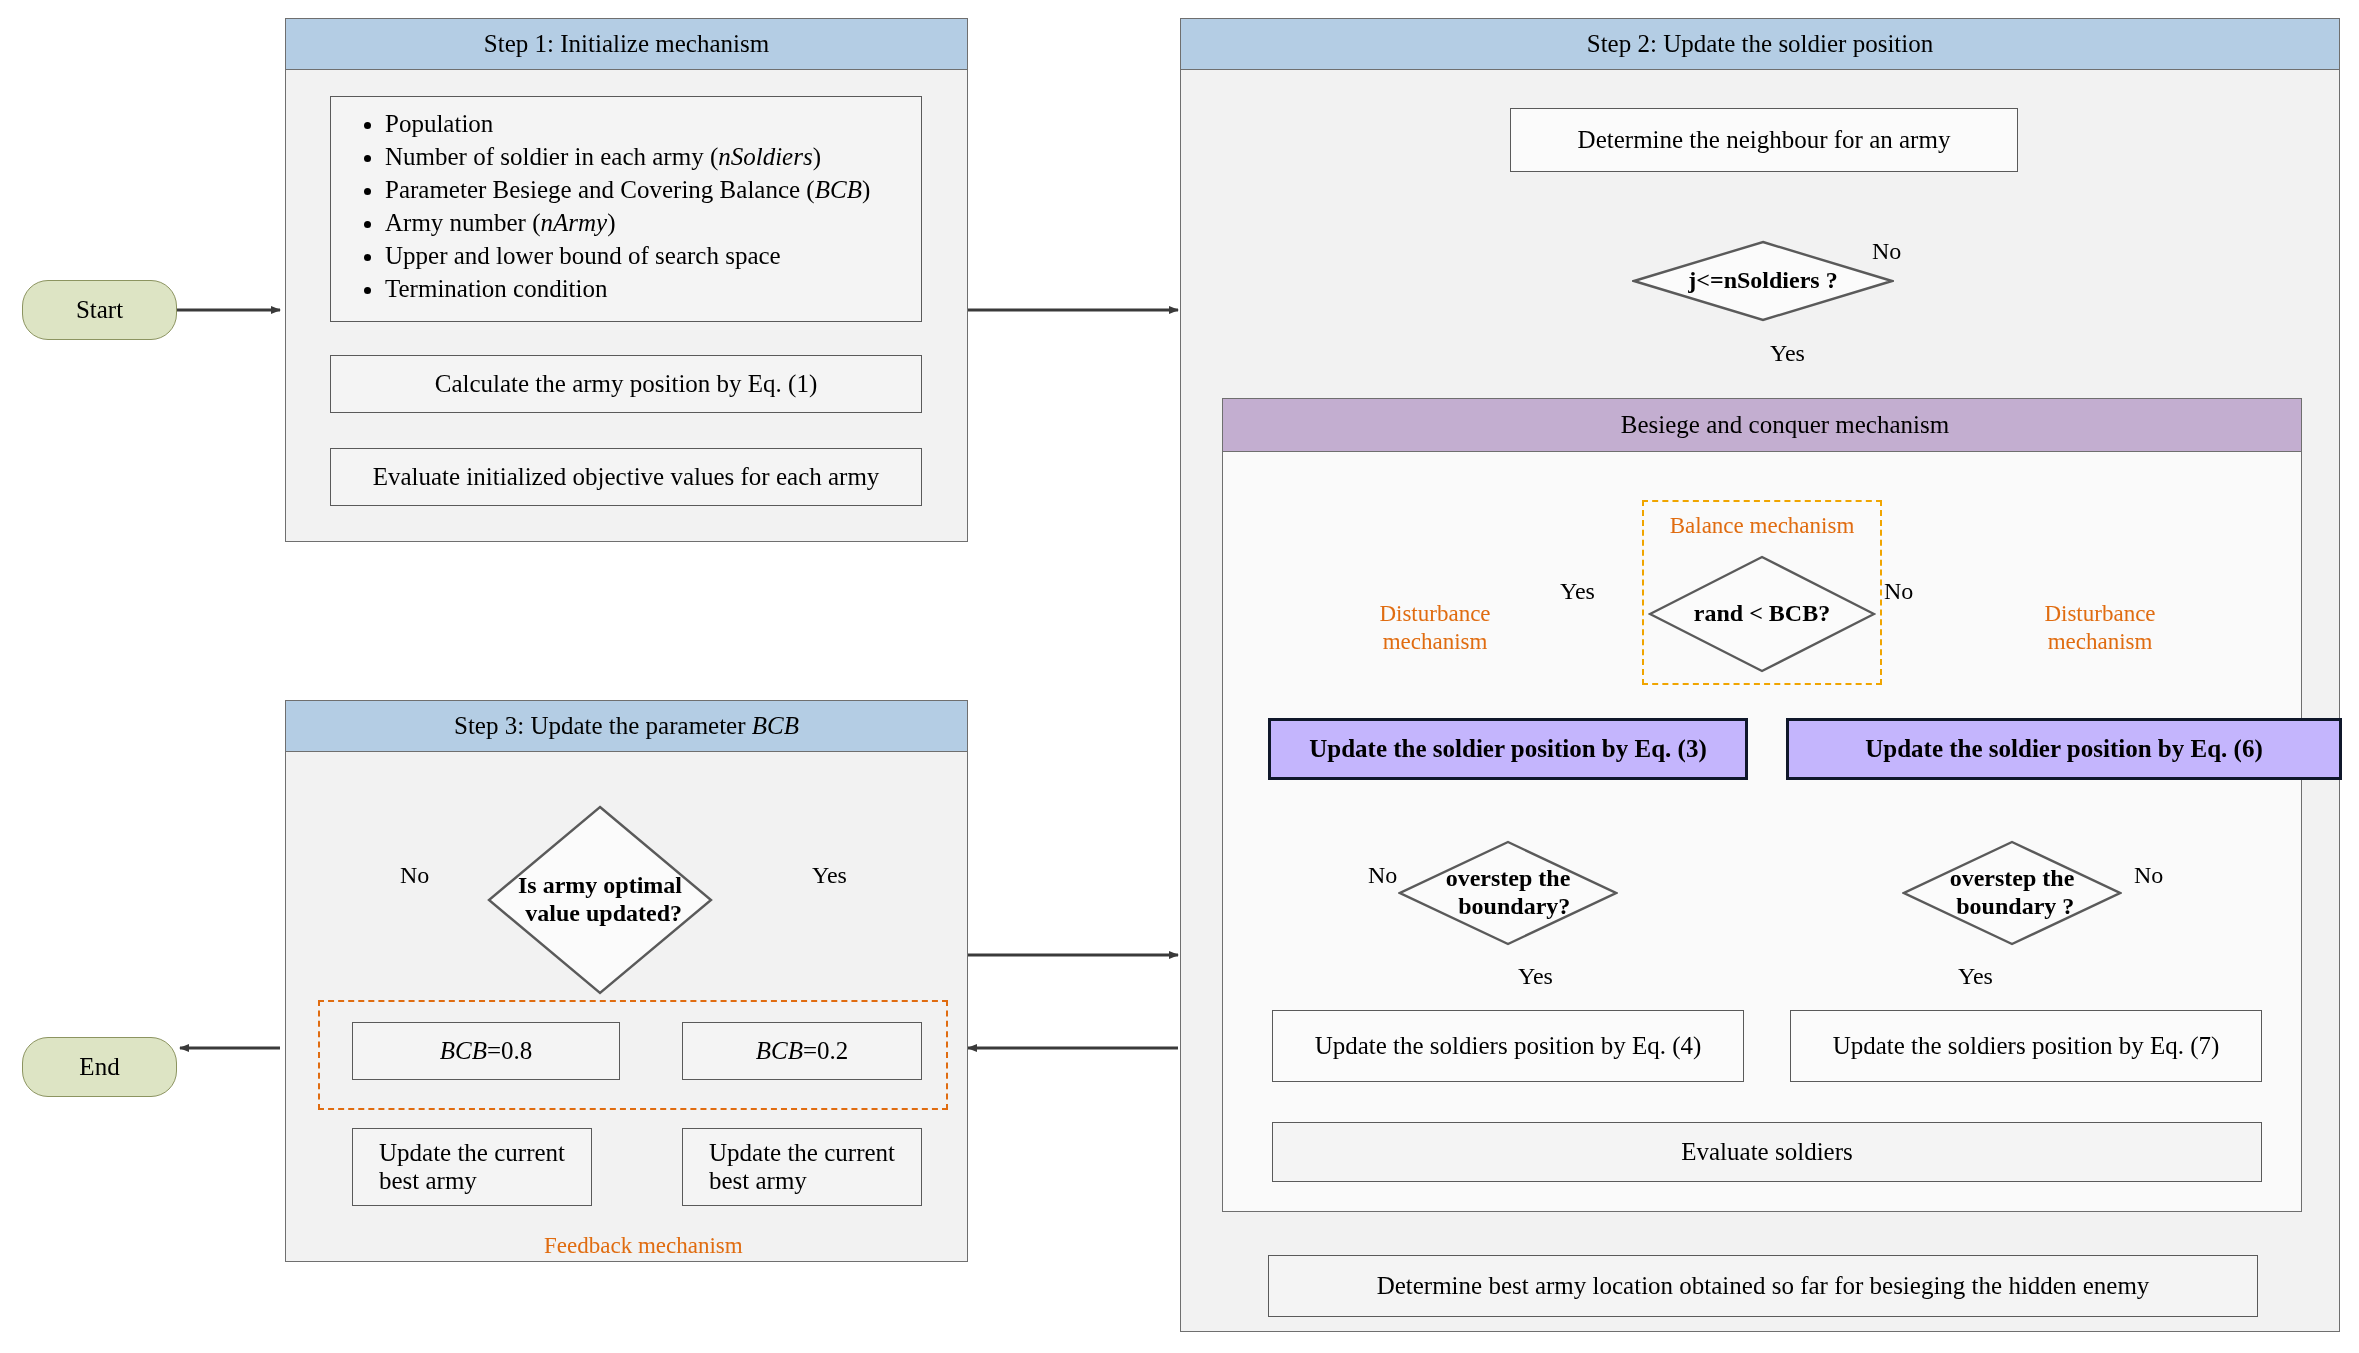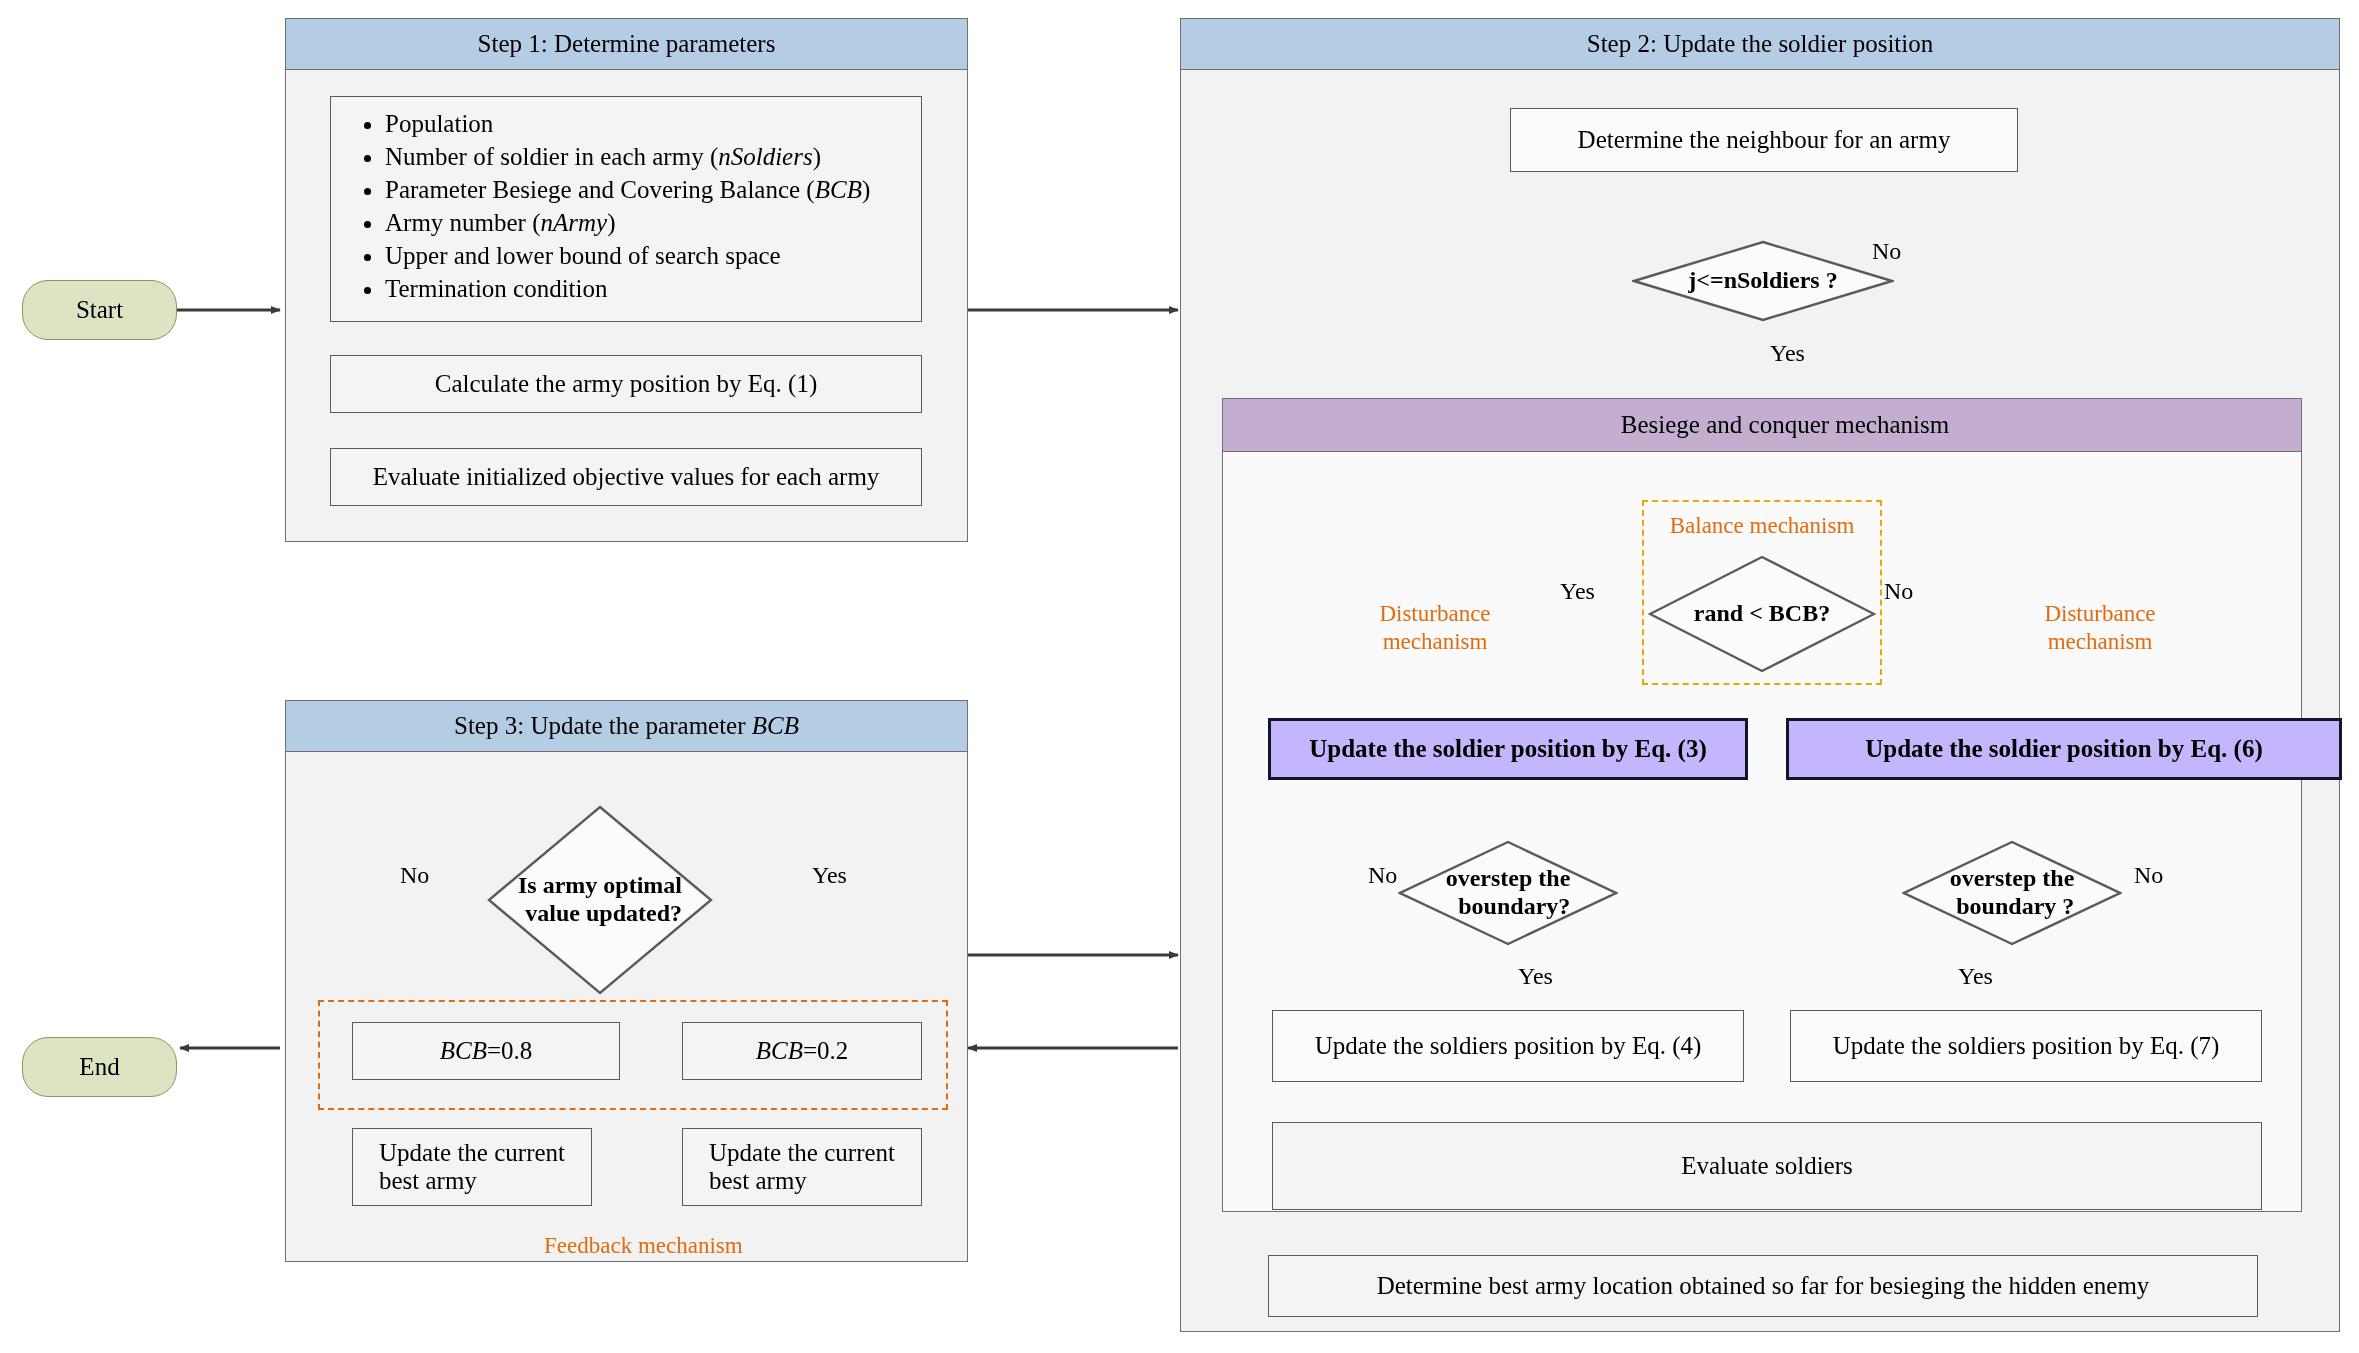--- a/index.html
+++ b/index.html
@@ -246,21 +246,21 @@
 
   <div class="node terminator" style="left:22px; top:280px; width:155px; height:60px;">
     <span>Start</span>
   </div>
 
   <div class="node terminator" style="left:22px; top:1018px; width:155px; height:60px;margin-top:19px;">
     <span>End</span>
   </div>
 
   <div class="panel-header" style="left:285px; top:18px; width:683px; height:52px;">
-    <span>Step 1: Determine parameters</span>
+    <span>Step 1: Initialize mechanism</span>
   </div>
   <div class="panel-body" style="left:285px; top:70px; width:683px; height:472px;"></div>
 
   <div class="listbox" style="left:330px; top:96px; width:592px; height:226px;">
     <ul>
       <li>Population</li>
       <li>Number of soldier in each army (<span class="it">nSoldiers</span>)</li>
       <li>Parameter Besiege and Covering Balance (<span class="it">BCB</span>)</li>
       <li>Army number (<span class="it">nArmy</span>)</li>
       <li>Upper and lower bound of search space</li>
@@ -385,21 +385,21 @@
   <div class="elabel" style="left:2134px; top:862px;">No</div>
   <div class="elabel" style="left:1958px; top:963px;">Yes</div>
 
   <div class="node box white" style="left:1272px; top:1010px; width:472px; height:72px;">
     <span>Update the soldiers  position  by Eq. (4)</span>
   </div>
   <div class="node box white" style="left:1790px; top:1010px; width:472px; height:72px;">
     <span>Update the soldiers  position  by Eq. (7)</span>
   </div>
 
-  <div class="node box" style="left:1272px; top:1122px; width:990px; height:88px;">
+  <div class="node box" style="left:1272px; top:1122px; width:990px; height:60px;">
     <span>Evaluate soldiers</span>
   </div>
 
   <div class="node box" style="left:1268px; top:1255px; width:990px; height:62px;">
     <span>Determine best army location obtained so far for besieging the hidden enemy</span>
   </div>
 
 </div>
 
 </body></html>

